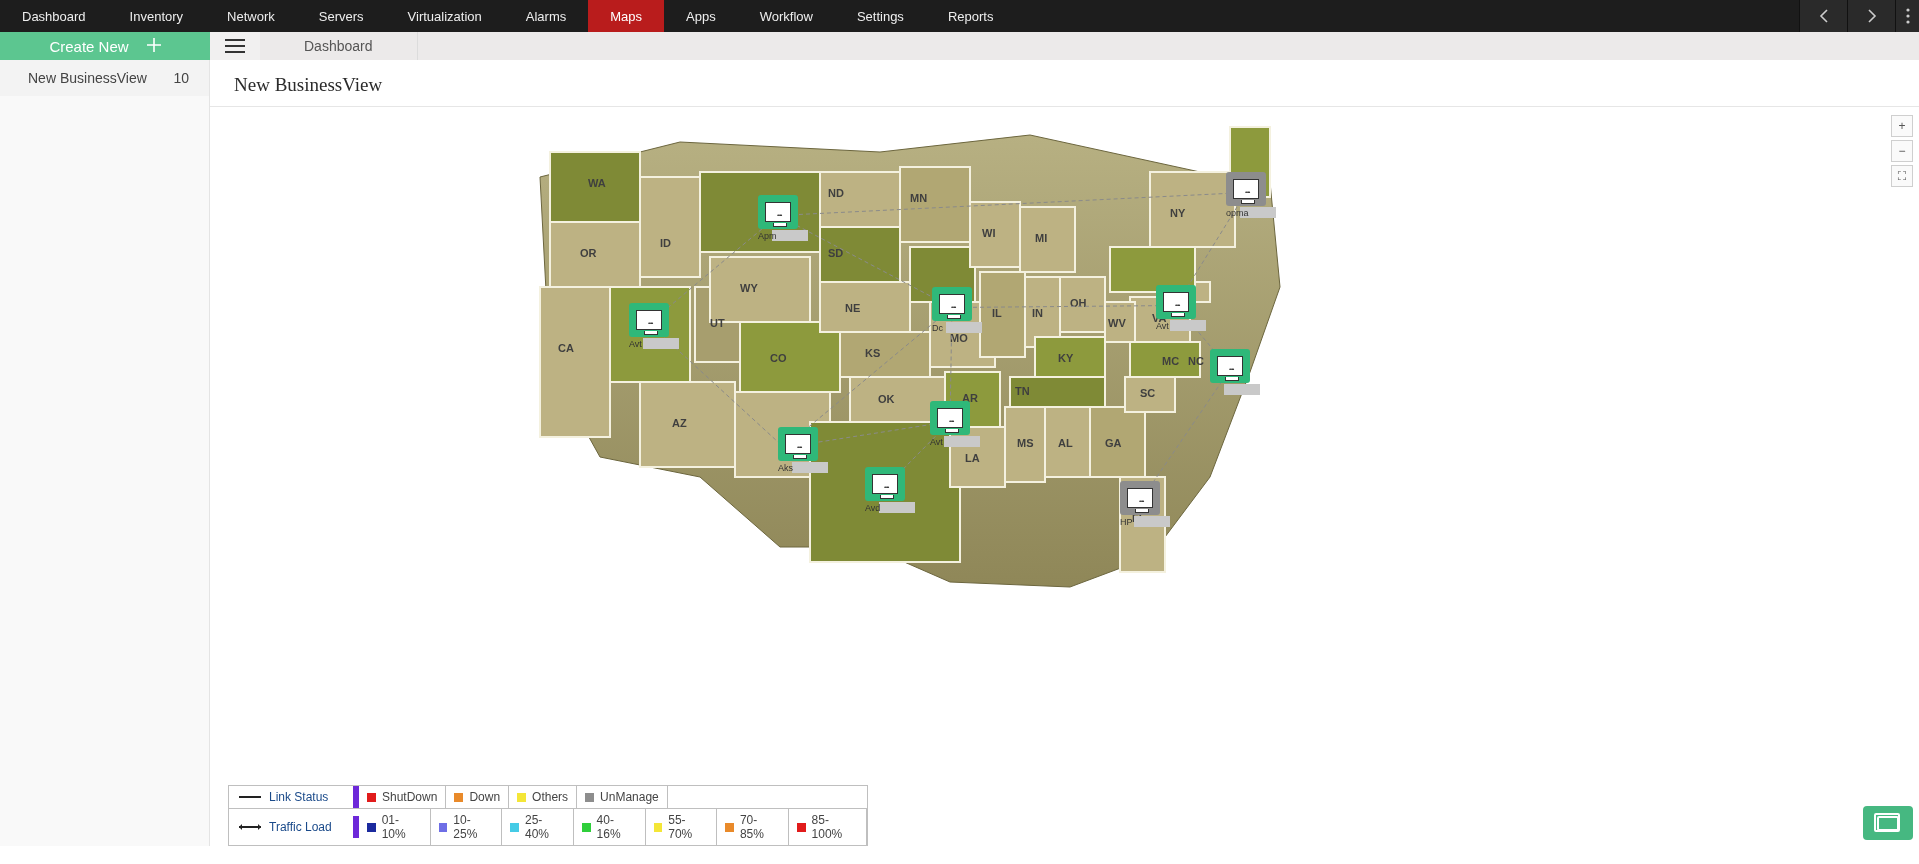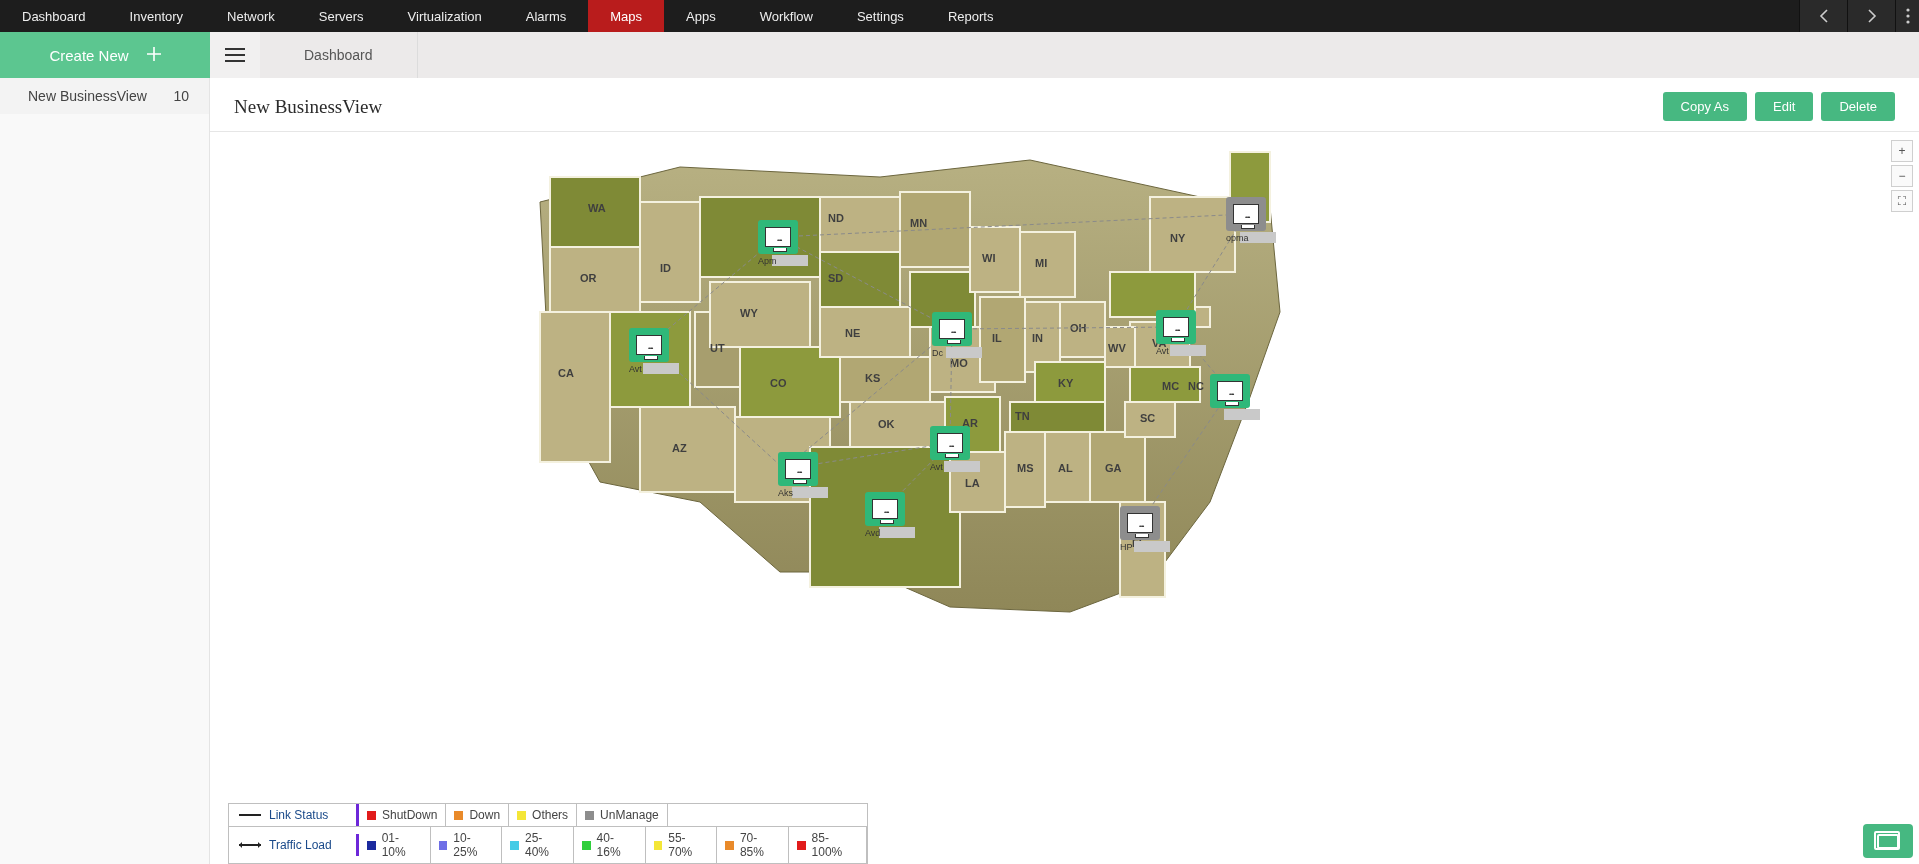--- a/index.html
+++ b/index.html
@@ -5,21 +5,21 @@
   * { box-sizing: border-box; margin: 0; padding: 0; }
   html, body { width:100%; height:100%; font-family: "Segoe UI", Arial, sans-serif; font-size:14px; color:#222; background:#fff; }
   
   .topbar { display:flex; align-items:stretch; background:#1d1d1d; height:32px; color:#eee; }
   .topbar .nav-item { padding:0 22px; display:flex; align-items:center; font-size:13px; cursor:pointer; }
   .topbar .nav-item.active { background:#b91c1c; color:#fff; }
   .topbar .spacer { flex:1; }
   .topbar .nav-arrow { width:48px; display:flex; align-items:center; justify-content:center; background:#2a2a2a; border-left:1px solid #111; cursor:pointer; }
   .topbar .nav-more  { width:24px; display:flex; align-items:center; justify-content:center; background:#2a2a2a; border-left:1px solid #111; cursor:pointer; }
   
-  .secbar { display:flex; align-items:stretch; background:#eceaea; height:46px; position:relative; }
+  .secbar { display:flex; align-items:stretch; background:#eceaea; height:28px; position:relative; }
   .secbar .createnew { width:210px; background:#5cc690; color:#fff; display:flex; align-items:center; justify-content:center; gap:18px; cursor:pointer; font-size:15px; }
   .secbar .hamburger { width:50px; display:flex; align-items:center; justify-content:center; background:#f1f0f0; cursor:pointer; }
   .secbar .tab { padding:0 44px; display:flex; align-items:center; font-size:14px; color:#555; cursor:pointer; border-right:1px solid #dcdcdc; }
   .secbar .tab.active { background:#fff; color:#222; }
   .secbar .right { margin-left:auto; display:flex; align-items:center; gap:28px; padding-right:18px; color:#444; font-size:14px; }
   .secbar .close-x { font-size:20px; color:#888; cursor:pointer; }
   
   .body { display:flex; height:calc(100% - 32px - 46px); position:relative; }
   .sidebar { width:210px; background:#f9f9f9; border-right:1px solid #e4e4e4; }
   .sidebar .row { display:flex; align-items:center; justify-content:space-between; padding:10px 20px 10px 28px; background:#f3f3f3; font-size:14px; color:#444; cursor:pointer; }
@@ -43,21 +43,21 @@
   .device .mon:after { content:""; position:absolute; left:7px; top:20px; width:12px; height:3px; background:#fff; border:1px solid #333; border-top:none; }
   .device .dots { position:absolute; top:9px; left:11px; font-size:6px; letter-spacing:-1px; color:#333; }
   .device .lbl { position:absolute; left:0; top:36px; font-size:9px; color:#333; white-space:nowrap; }
   .device .lblbg { position:absolute; left:14px; top:35px; width:36px; height:11px; background:#c9c9c9; }
   
   .links { position:absolute; left:0; top:0; width:100%; height:100%; pointer-events:none; }
   
   .legend { position:absolute; left:18px; bottom:0; background:#fff; border:1px solid #bfbfbf; font-size:12px; color:#444; width:640px; }
   .legend .lrow { display:flex; align-items:center; border-top:1px solid #bfbfbf; }
   .legend .lrow:first-child { border-top:none; }
-  .legend .lhead { min-width:130px; padding:4px 10px; display:flex; align-items:center; gap:8px; border-right:3px solid #6d28d9; color:#1a4a8a; }
+  .legend .lhead { min-width:130px; padding:4px 10px; display:flex; align-items:center; gap:8px; border-right:6px solid #6d28d9; color:#1a4a8a; }
   .legend .lcell { padding:4px 8px; display:flex; align-items:center; gap:6px; border-right:1px solid #bfbfbf; }
   .sw { width:9px; height:9px; display:inline-block; }
   .linkline { width:22px; height:0; border-top:2px solid #222; display:inline-block; }
   .loadline { width:22px; height:0; border-top:2px solid #222; display:inline-block; position:relative; }
   .loadline:before, .loadline:after { content:""; position:absolute; top:-4px; width:0; height:0; border:3px solid transparent; }
   .loadline:before { left:-3px; border-right-color:#222; }
   .loadline:after  { right:-3px; border-left-color:#222; }
   
   .helpbox { position:absolute; right:6px; bottom:6px; width:50px; height:34px; border-radius:4px; background:#46b881; display:flex; align-items:center; justify-content:center; cursor:pointer; }
   .helpbox .screens { width:22px; height:15px; border:2px solid #fff; border-radius:2px; position:relative; }
@@ -123,25 +123,20 @@
   <div class="sidebar">
     <div class="row">
       <span>New BusinessView</span>
       <span>10</span>
     </div>
   </div>
 
   <div class="main">
     <div class="titlebar">
       <h2>New BusinessView</h2>
-      <div class="btns">
-        <button class="btn">Copy As</button>
-        <button class="btn">Edit</button>
-        <button class="btn">Delete</button>
-      </div>
     </div>
 
     <div class="mapwrap">
 
       <div class="zoomtools">
         <div>+</div>
         <div>−</div>
         <div>⛶</div>
       </div>
 

